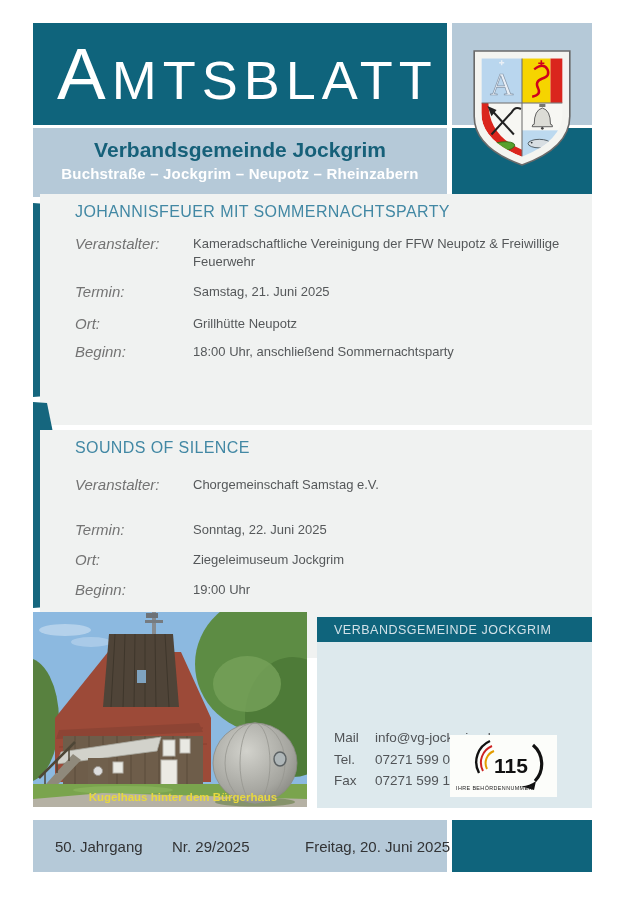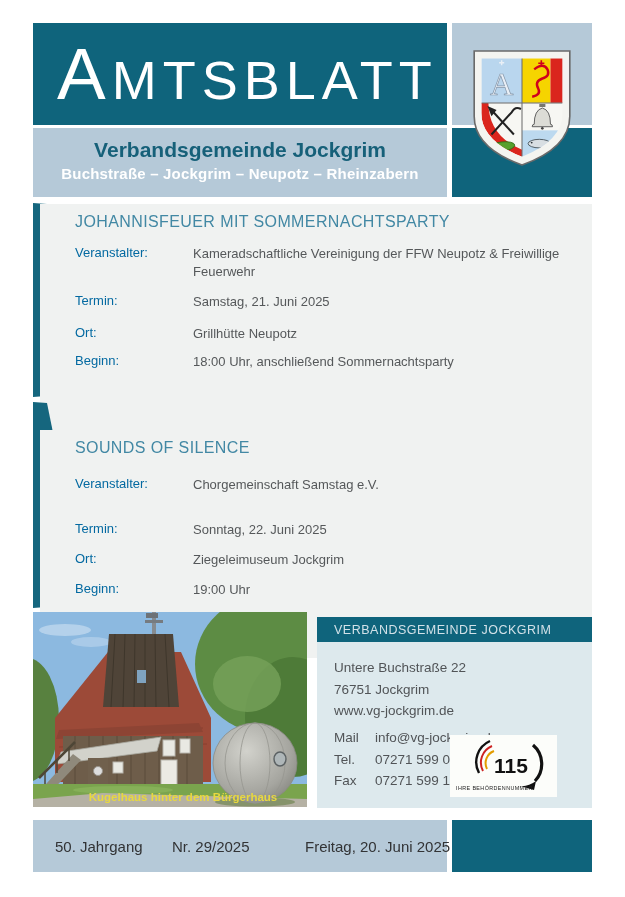--- a/index.html
+++ b/index.html
@@ -17,21 +17,21 @@
   .crest-bg-top{position:absolute;left:452px;top:23px;width:140px;height:102px;background:#b5c9d8;}
   .crest-bg-bottom{position:absolute;left:452px;top:128px;width:140px;height:69px;background:#0f647c;}
   .crest{position:absolute;left:471px;top:49px;width:102px;height:118px;}
 
   
   .panel{position:absolute;left:40px;width:552px;background:#f0f2f1;}
   .swoosh{position:absolute;left:33px;width:30px;}
   .ev-title{position:absolute;left:35px;margin:0;font-size:16px;font-weight:normal;
             color:#4288a4;letter-spacing:0.4px;white-space:nowrap;}
   .ev-row{position:absolute;left:0;width:100%;}
-  .ev-label{position:absolute;left:35px;font-size:13px;color:#0369a1;}
+  .ev-label{position:absolute;left:35px;font-size:15px;color:#737373;font-style:italic;}
   .ev-value{position:absolute;left:153px;width:402px;font-size:13px;line-height:18px;color:#55585a;}
 
   
   .photo{position:absolute;left:33px;top:612px;width:274px;height:195px;}
   .contact{position:absolute;left:317px;top:617px;width:275px;height:191px;}
   .contact-header{position:absolute;left:0;top:0;width:100%;height:25px;background:#0f647c;}
   .contact-header span{display:block;padding-left:17px;line-height:26px;font-size:12.5px;
                        letter-spacing:0.5px;color:#d2e1e8;}
   .contact-body{position:absolute;left:0;top:25px;width:100%;height:166px;background:#dde9ed;}
   .addr{position:absolute;left:17px;top:15px;font-size:13.5px;line-height:21.5px;color:#515457;}
@@ -97,21 +97,21 @@
       <path d="M77,93 l7,-4.5 v9 z" fill="#d8dee2" stroke="#49555c" stroke-width="0.9"></path>
       <circle cx="59.5" cy="92" r="0.9" fill="#2c3338"></circle>
       <line x1="50" y1="9" x2="50" y2="106" stroke="#6a6a6a" stroke-width="1"></line>
       <line x1="10" y1="53" x2="90" y2="53" stroke="#6a6a6a" stroke-width="1"></line>
     </g>
   </svg>
 
   <svg class="swoosh" style="top:203px;height:194px" viewBox="0 0 30 200" preserveAspectRatio="none">
     <path d="M0,0 L14,1 Q25,50 30,100 Q25,150 13,199 L0,200 Z" fill="#15667e"></path>
   </svg>
-  <section class="panel" style="top:204px;height:231px">
+  <section class="panel" style="top:194px;height:231px">
     <h2 class="ev-title" style="top:9px">JOHANNISFEUER MIT SOMMERNACHTSPARTY</h2>
     <div class="ev-row" style="top:41px">
       <span class="ev-label">Veranstalter:</span>
       <span class="ev-value">Kameradschaftliche Vereinigung der FFW Neupotz &amp; Freiwillige Feuerwehr</span>
     </div>
     <div class="ev-row" style="top:89px">
       <span class="ev-label">Termin:</span>
       <span class="ev-value">Samstag, 21. Juni 2025</span>
     </div>
     <div class="ev-row" style="top:121px">
@@ -205,25 +205,20 @@
     <ellipse cx="222" cy="151" rx="30" ry="40" fill="none" stroke="#96968f" stroke-width="0.8"></ellipse>
     <ellipse cx="247" cy="147" rx="6" ry="7" fill="#aeb6b8" stroke="#5b6163" stroke-width="1.4"></ellipse>
     <text x="150" y="189" text-anchor="middle" font-size="11.5" font-weight="bold" fill="#e8d83f" font-family="Liberation Sans, sans-serif">Kugelhaus hinter dem Bürgerhaus</text>
   </svg>
 
   <div class="contact">
     <div class="contact-header">
       <span>VERBANDSGEMEINDE JOCKGRIM</span>
     </div>
     <div class="contact-body">
-      <div class="addr">
-        <div>Untere Buchstraße 22</div>
-        <div>76751 Jockgrim</div>
-        <div>www.vg-jockgrim.de</div>
-      </div>
       <div class="crows">
         <div><span class="crow-label">Mail</span><span>info@vg-jockgrim.de</span></div>
         <div><span class="crow-label">Tel.</span><span>07271 599 0</span></div>
         <div><span class="crow-label">Fax</span><span>07271 599 115</span></div>
       </div>
       <svg class="logo115" viewBox="0 0 107 62">
         <rect width="107" height="62" fill="#fcfdfa"></rect>
         <path d="M40,6 a23,23 0 0,0 -11,32" stroke="#111111" stroke-width="2.4" fill="none"></path>
         <path d="M42,11 a18,18 0 0,0 -9,25" stroke="#cc2222" stroke-width="2" fill="none"></path>
         <path d="M44,16 a13,13 0 0,0 -7,18" stroke="#e39c00" stroke-width="2" fill="none"></path>

